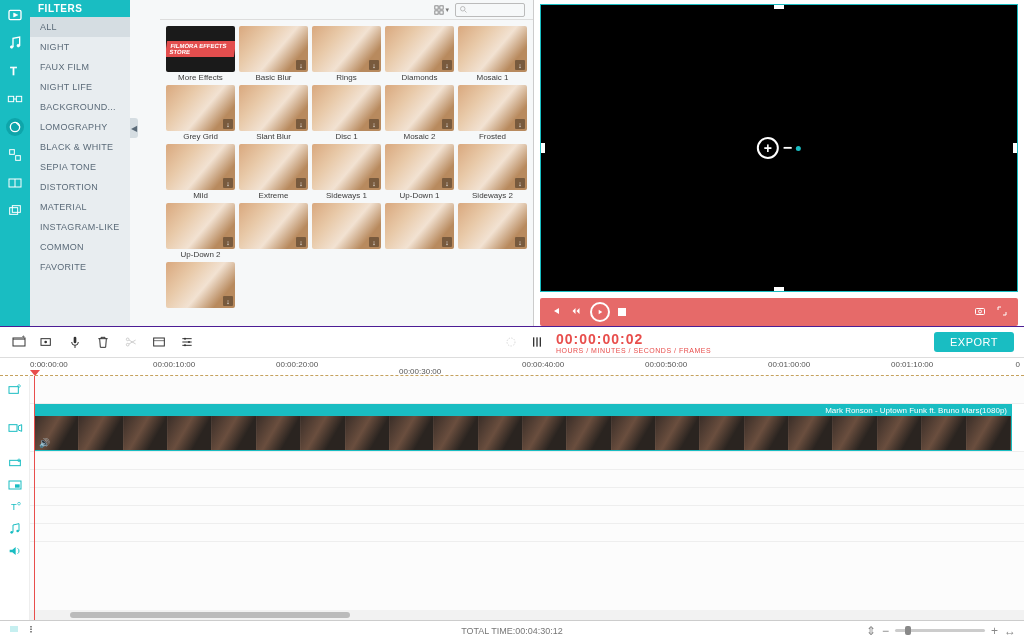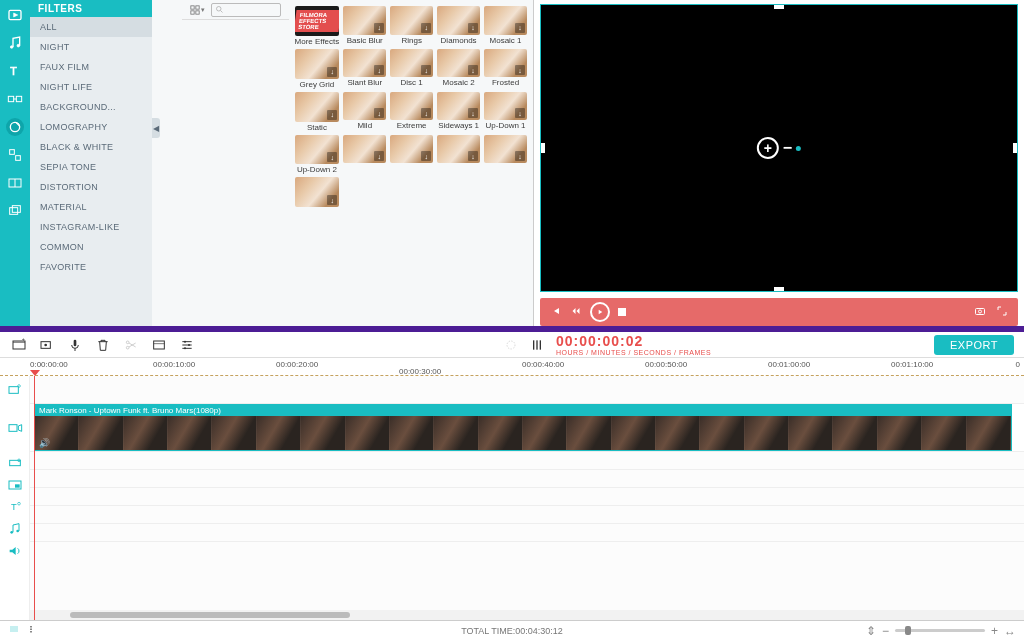--- a/index.html
+++ b/index.html
@@ -4,28 +4,28 @@
 <style>
 * { box-sizing: border-box; margin: 0; padding: 0; font-family: Arial, Helvetica, sans-serif; }
 body { width: 1024px; height: 640px; overflow: hidden; background: #fff; font-size: 10px; color: #333; }
 
 .app { display: flex; flex-direction: column; width: 100%; height: 100%; }
 .top-area { display: flex; height: 326px; }
 .left-iconbar { width: 30px; background: #19bdc2; display: flex; flex-direction: column; align-items: center; padding-top: 6px; gap: 10px; }
 .left-iconbar .icon { width: 18px; height: 18px; display: flex; align-items: center; justify-content: center; color: #fff; cursor: pointer; }
 .left-iconbar .icon svg { width: 16px; height: 16px; fill: #fff; stroke: #fff; }
 
-.category-panel { width: 122px; background: #e8edf0; display: flex; flex-direction: column; position: relative; }
+.category-panel { width: 100px; background: #e8edf0; display: flex; flex-direction: column; position: relative; }
 .category-header { background: #19bdc2; color: #fff; padding: 3px 8px; font-size: 10px; font-weight: bold; letter-spacing: 0.5px; }
 .category-list { flex: 1; overflow: hidden; }
 .category-item { padding: 5px 10px; font-size: 9px; color: #5a6a78; cursor: pointer; letter-spacing: 0.3px; }
 .category-item.sel { background: #d5dde2; }
 .collapse-handle { position: absolute; right: -8px; top: 118px; width: 8px; height: 20px; background: #d5dde2; border-radius: 0 3px 3px 0; display: flex; align-items: center; justify-content: center; color: #5a6a78; cursor: pointer; font-size: 8px; }
 
-.effects-grid-wrap { flex: 1; background: #f6f8f9; display: flex; flex-direction: row; border-right: 1px solid #ccc; padding-left: 30px; }
+.effects-grid-wrap { flex: 1; background: #f6f8f9; display: flex; flex-direction: column; border-right: 1px solid #ccc; padding-left: 30px; }
 .grid-toolbar { height: 20px; display: flex; align-items: center; justify-content: flex-end; gap: 6px; padding: 2px 8px; border-bottom: 1px solid #ddd; }
 .view-toggle { font-size: 10px; color: #777; cursor: pointer; display: flex; align-items: center; gap: 1px; }
 .search-box { width: 70px; height: 14px; border: 1px solid #bbb; border-radius: 2px; font-size: 9px; padding: 0 3px; display: flex; align-items: center; color: #aaa; }
 .search-box svg { width: 9px; height: 9px; }
 .effects-grid { flex: 1; overflow: hidden; padding: 6px 6px 0 6px; display: grid; grid-template-columns: repeat(5, 1fr); gap: 3px 4px; align-content: start; }
 .effect-cell { display: flex; flex-direction: column; align-items: center; gap: 1px; }
 .effect-thumb { width: 100%; aspect-ratio: 1.5/1; background: linear-gradient(130deg,#d9a87e 0%,#e8c9a8 30%, #f2e2d2 55%, #b88a5e 80%); border-radius: 2px; position: relative; overflow: hidden; }
 .effect-thumb.dark { background: #1a1a1a; display: flex; align-items: center; justify-content: center; }
 .effect-thumb.dark .badge { background: #e34e4e; color: #fff; font-size: 6px; padding: 2px 4px; transform: skewX(-8deg); font-weight: bold; }
 .effect-thumb .dl { position: absolute; bottom: 2px; right: 2px; width: 10px; height: 10px; background: rgba(0,0,0,0.35); color: #fff; font-size: 7px; display: flex; align-items: center; justify-content: center; border-radius: 1px; }
@@ -45,21 +45,21 @@
 
 .playbar { height: 28px; background: #e66a69; margin: 6px 6px 0 6px; border-radius: 2px; display: flex; align-items: center; padding: 0 10px; gap: 10px; color: #fff; justify-content: space-between; }
 .playbar .left { display: flex; align-items: center; gap: 8px; }
 .playbar svg { width: 12px; height: 12px; fill: #fff; }
 .playbar .play-btn { width: 20px; height: 20px; border: 2px solid #fff; border-radius: 50%; display: flex; align-items: center; justify-content: center; cursor: pointer; }
 .playbar .play-btn svg { width: 8px; height: 8px; }
 .playbar .stop { width: 8px; height: 8px; background: #fff; }
 .playbar .right { display: flex; align-items: center; gap: 10px; }
 
 
-.timeline-toolbar { height: 32px; display: flex; align-items: center; padding: 0 10px; gap: 18px; border-top: 6px solid #4c1d95; border-bottom: 1px solid #ddd; background: #fff; position: relative; }
+.timeline-toolbar { height: 32px; display: flex; align-items: center; padding: 0 10px; gap: 18px; border-top: 1px solid #4c1d95; border-bottom: 1px solid #ddd; background: #fff; position: relative; }
 .timeline-toolbar .tgroup { display: flex; align-items: center; gap: 10px; }
 .timeline-toolbar .ticon { width: 18px; height: 18px; display: flex; align-items: center; justify-content: center; cursor: pointer; color: #3a3a3a; }
 .timeline-toolbar .ticon.dim { opacity: 0.35; cursor: default; }
 .timeline-toolbar .ticon svg { width: 16px; height: 16px; fill: #3a3a3a; }
 .timecode-block { position: absolute; left: 50%; transform: translateX(-10px); display: flex; align-items: center; gap: 10px; }
 .timecode-block .tc { color: #e84e4c; font-size: 14px; font-weight: bold; letter-spacing: 1px; }
 .timecode-block .tc-sub { color: #e84e4c; font-size: 7px; letter-spacing: 0.5px; }
 .timecode-block .tool-icons { display: flex; gap: 8px; }
 .export-btn { margin-left: auto; background: #19bdc2; color: #fff; padding: 4px 16px; border-radius: 3px; font-size: 11px; letter-spacing: 0.5px; cursor: pointer; }
 
@@ -67,21 +67,21 @@
 .ruler { height: 18px; background: #fff; display: flex; position: relative; border-bottom: 1px dashed #c5a25e; }
 .ruler .tick { position: absolute; font-size: 8px; color: #555; top: 2px; }
 
 
 .timeline-area { display: flex; flex: 1; background: #fff; position: relative; }
 .track-iconcol { width: 30px; background: #fff; display: flex; flex-direction: column; border-right: 1px solid #eee; }
 .track-icon { height: 28px; display: flex; align-items: center; justify-content: center; color: #19bdc2; }
 .track-icon.small { height: 22px; }
 .track-icon svg { width: 16px; height: 16px; fill: #19bdc2; }
 
-.tracks { flex: 1; display: flex; flex-direction: column; position: relative; }
+.tracks { flex: 1; display: flex; flex-direction: column; position: relative; text-align: right; }
 .track-row { height: 28px; border-bottom: 1px solid #eee; background: #fcfcfc; position: relative; }
 .track-row.small { height: 18px; }
 .track-row.tall { height: 34px; background: #fff; }
 
 .clip { position: absolute; top: 0; left: 4px; right: 12px; height: 100%; border: 1px solid #19bdc2; display: flex; flex-direction: column; }
 .clip .clip-title { background: #19bdc2; color: #fff; font-size: 8px; padding: 1px 4px; white-space: nowrap; }
 .clip .clip-thumbs { flex: 1; display: flex; }
 .clip .clip-thumbs .th { flex: 1; background: linear-gradient(120deg,#3a2e28 0%, #6a4e3e 40%, #2a2420 70%); border-right: 1px solid rgba(255,255,255,0.04); }
 .clip .snd { position: absolute; bottom: 2px; left: 4px; color: #fff; font-size: 9px; }
 
@@ -255,45 +255,45 @@
           <div class="effect-cell">
             <div class="effect-thumb">
               <div class="dl">↓</div>
             </div>
             <div class="effect-label">Frosted</div>
           </div>
           <div class="effect-cell">
             <div class="effect-thumb">
               <div class="dl">↓</div>
             </div>
-            <div class="effect-label">Static</div>
-          </div>
-          <div class="effect-cell">
-            <div class="effect-thumb">
-              <div class="dl">↓</div>
-            </div>
             <div class="effect-label">Mild</div>
           </div>
           <div class="effect-cell">
             <div class="effect-thumb">
               <div class="dl">↓</div>
             </div>
             <div class="effect-label">Extreme</div>
           </div>
           <div class="effect-cell">
             <div class="effect-thumb">
               <div class="dl">↓</div>
             </div>
             <div class="effect-label">Sideways 1</div>
           </div>
           <div class="effect-cell">
             <div class="effect-thumb">
               <div class="dl">↓</div>
             </div>
             <div class="effect-label">Up-Down 1</div>
+          </div>
+          <div class="effect-cell">
+            <div class="effect-thumb">
+              <div class="dl">↓</div>
+            </div>
+            <div class="effect-label">Sideways 2</div>
           </div>
           <div class="effect-cell">
             <div class="effect-thumb">
               <div class="dl">↓</div>
             </div>
             <div class="effect-label">Up-Down 2</div>
           </div>
           <div class="effect-cell">
             <div class="effect-thumb">
               <div class="dl">↓</div>

